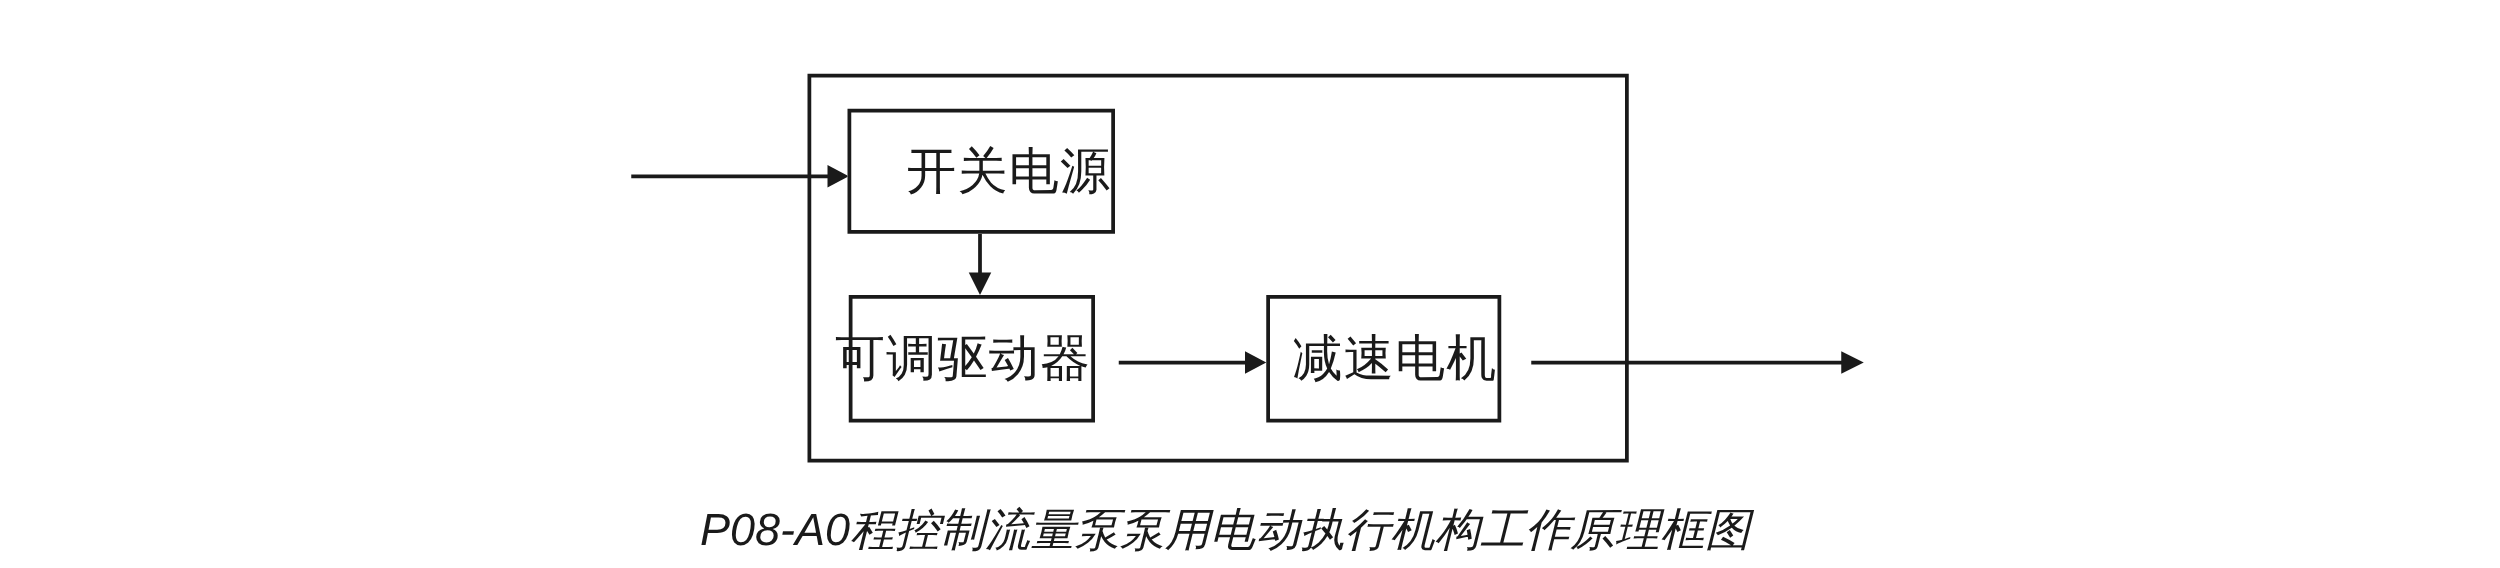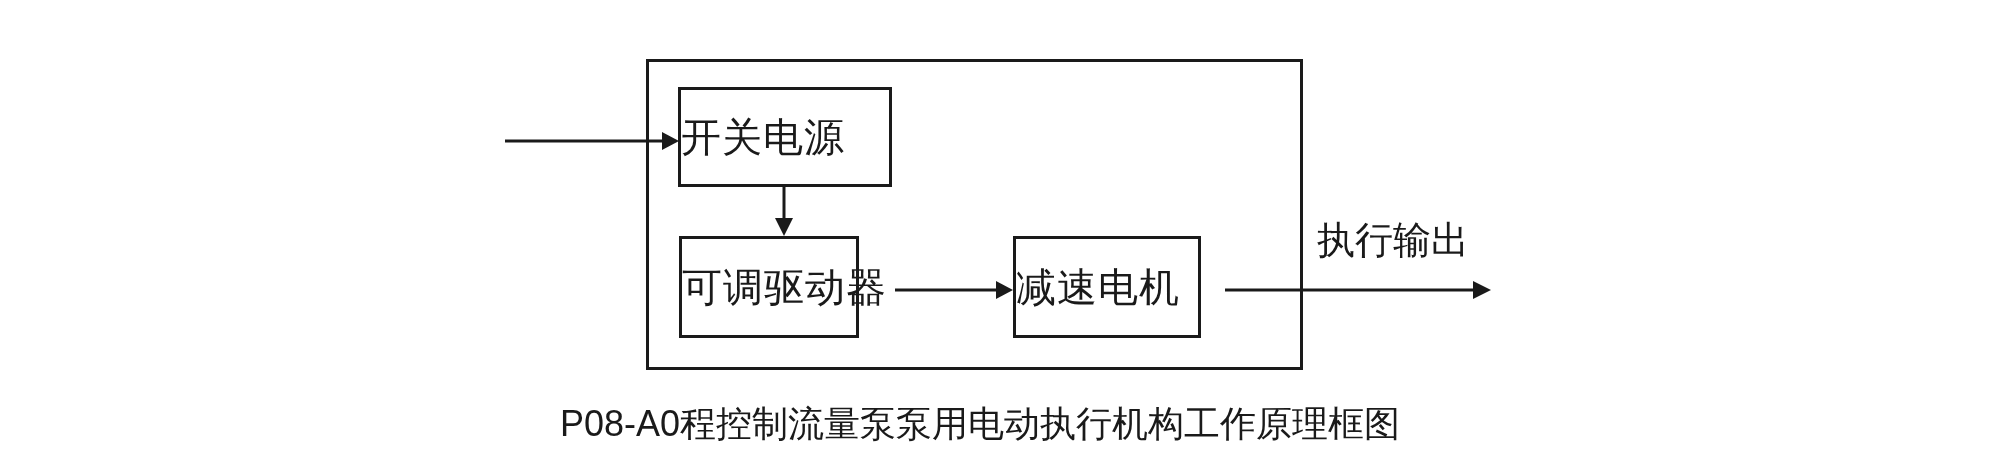--- a/index.html
+++ b/index.html
@@ -30,51 +30,52 @@
     width: 657px;
     height: 311px;
     border: 3px solid #1a1a1a;
     box-sizing: border-box;
     background: transparent;
   }
   .node {
     position: absolute;
     display: flex;
     align-items: center;
-    justify-content: flex-start;
+    justify-content: flex-end;
     border: 3px solid #1a1a1a;
     box-sizing: border-box;
     background: #ffffff;
     font-size: 40px;
     line-height: 1;
     letter-spacing: 1px;
     white-space: nowrap;
   }
   .node-power  { left: 678px;  top: 87px;  width: 214px; height: 100px; }
-  .node-driver { left: 679px;  top: 236px; width: 180px; height: 102px; }
+  .node-driver { left: 679px;  top: 236px; width: 197px; height: 102px; }
   .node-motor  { left: 1013px; top: 236px; width: 188px; height: 102px; }
   .output-label {
     position: absolute;
     left: 1310px;
     top: 221px;
     width: 166px;
     text-align: center;
     font-size: 38px;
     line-height: 1.05;
     white-space: nowrap;
   }
   .caption {
     position: absolute;
     left: 0;
     top: 404px;
     width: 1960px;
     text-align: center;
     font-size: 36px;
     line-height: 1.1;
     white-space: nowrap;
+    font-style: italic;
   }
 </style>
 </head>
 <body>
 
 <div class="stage">
 
   <svg class="wires" viewBox="0 0 2000 454">
     <g stroke="#1a1a1a" stroke-width="3" fill="none">
       <line x1="505" y1="141" x2="664" y2="141"></line>
@@ -97,17 +98,16 @@
   </div>
 
   <div class="node node-driver">
     <span>可调驱动器</span>
   </div>
 
   <div class="node node-motor">
     <span>减速电机</span>
   </div>
 
-  <div class="output-label">执行输出</div>
 
   <div class="caption">P08-A0程控制流量泵泵用电动执行机构工作原理框图</div>
 
 </div>
 
 </body></html>

